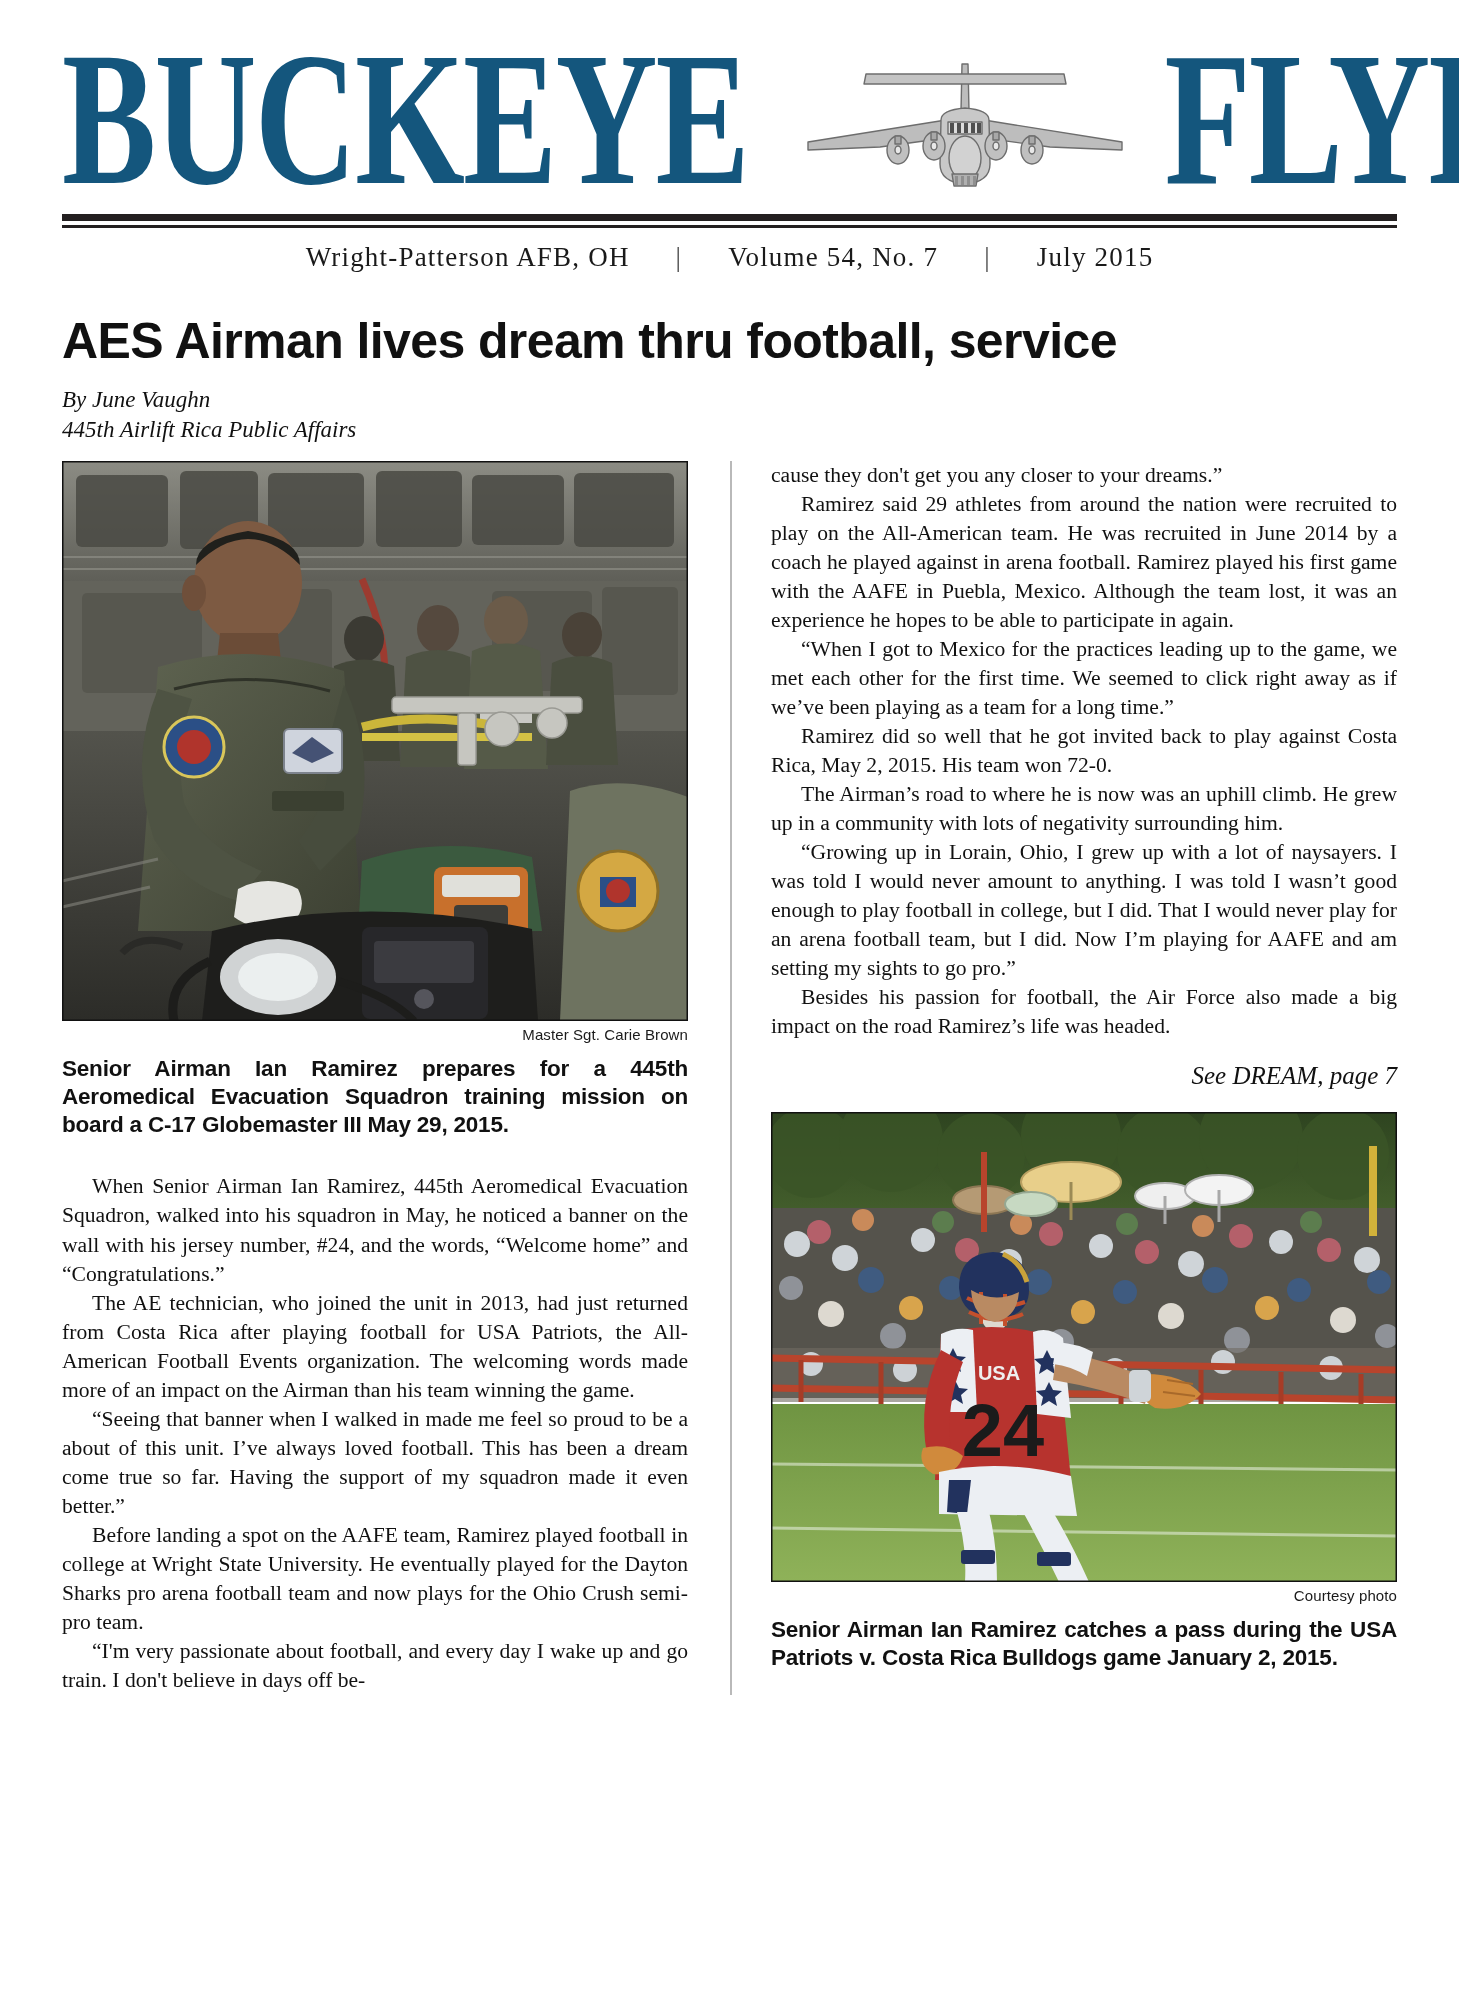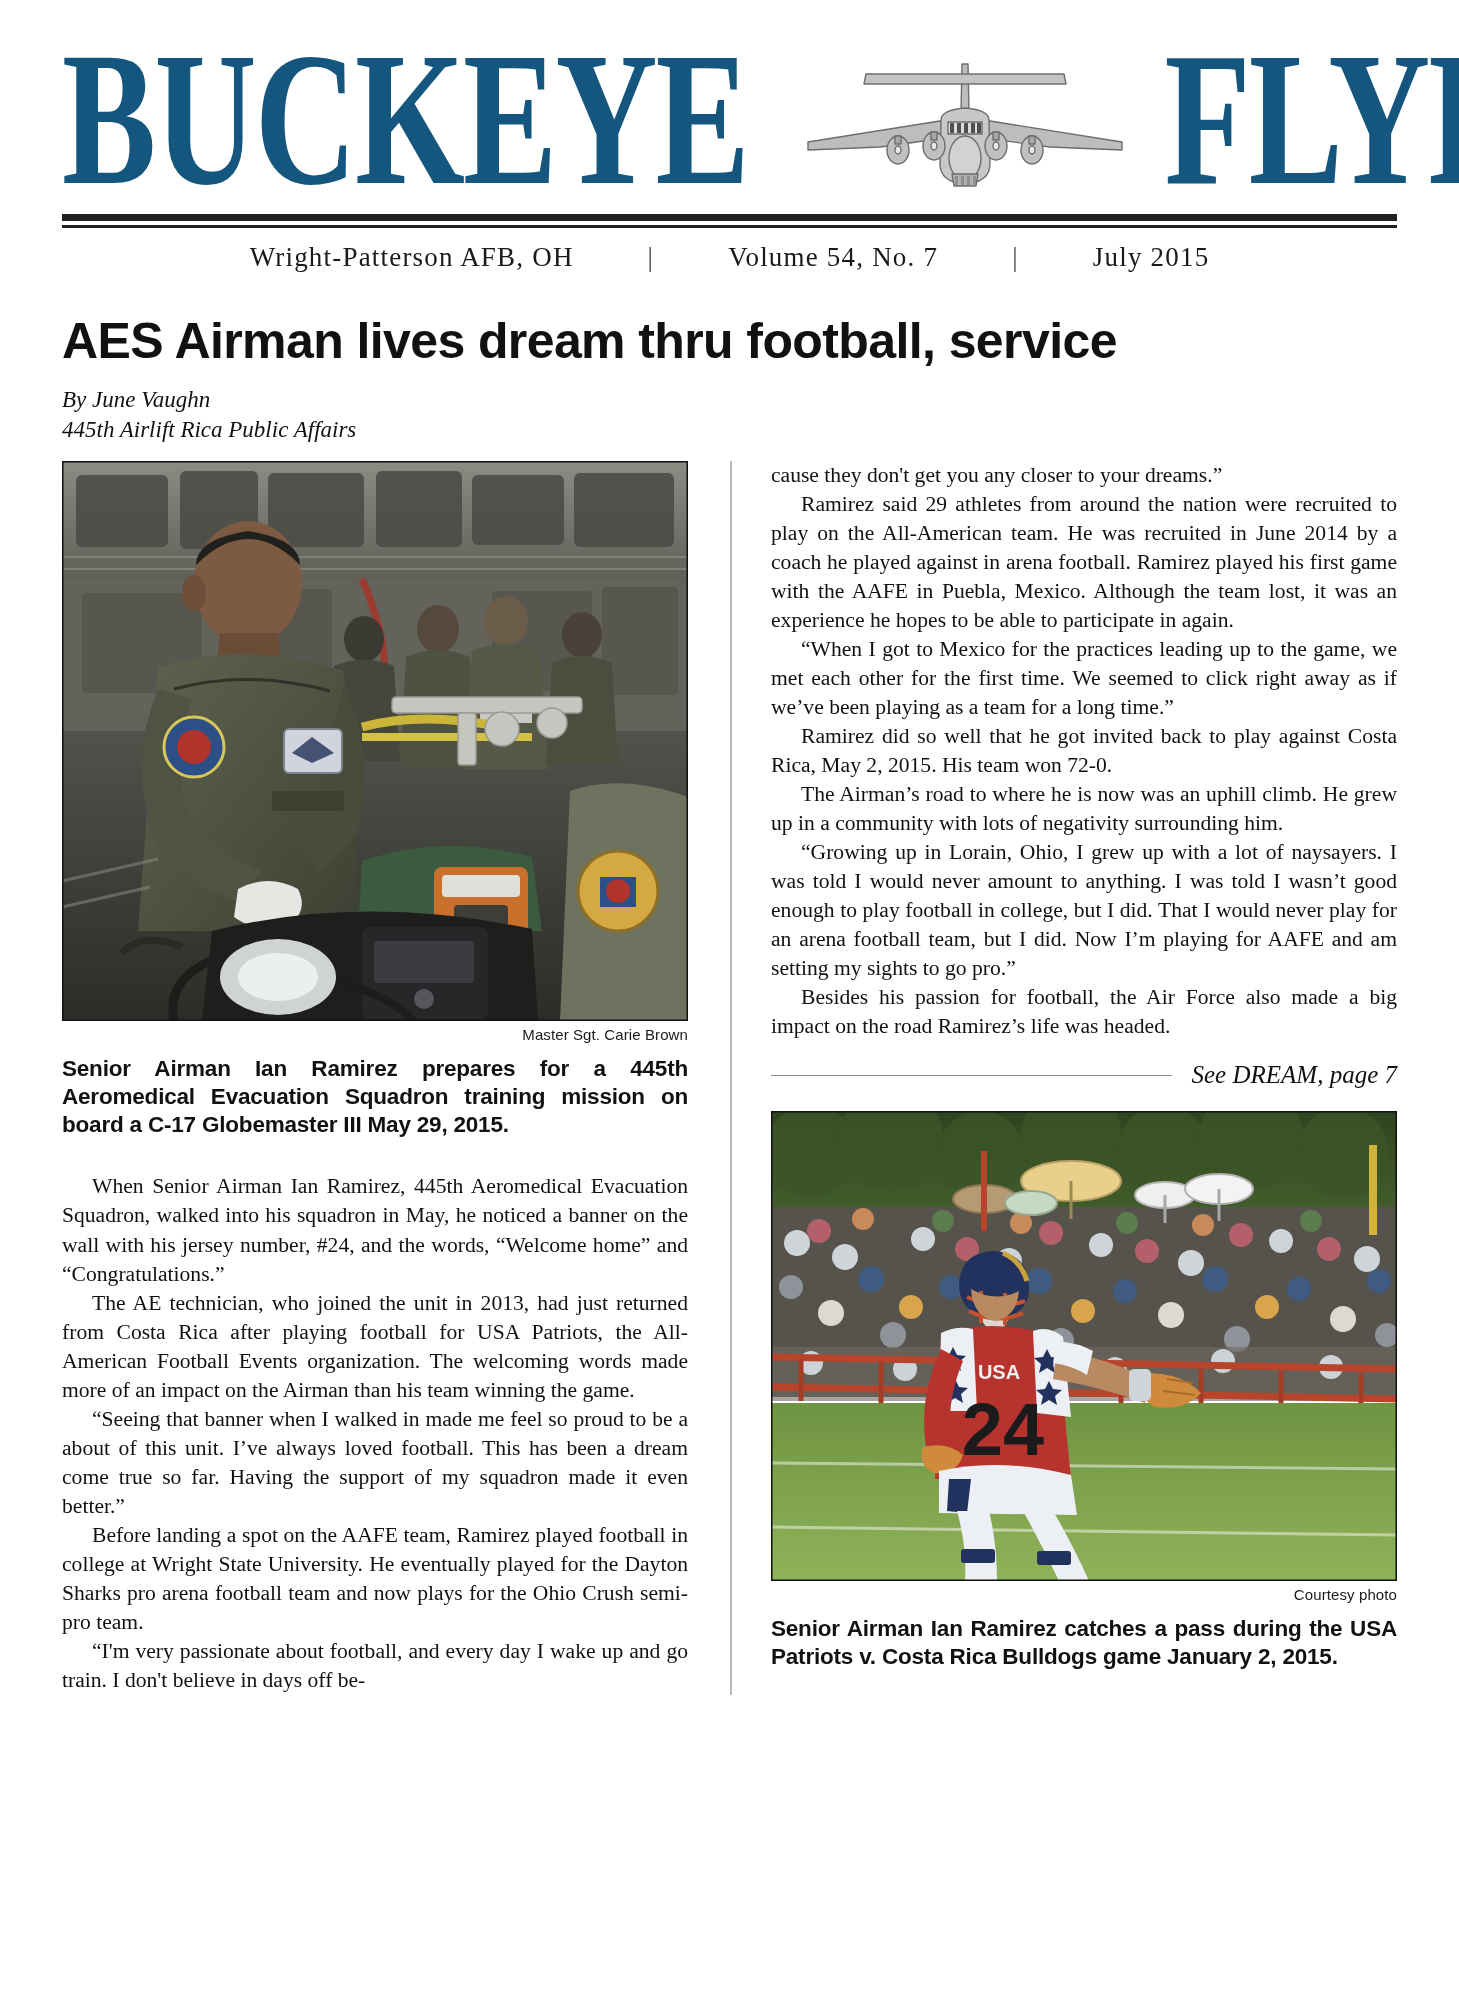--- a/index.html
+++ b/index.html
@@ -72,21 +72,20 @@
   
   .dateline {
     margin: 14px 62px 0 62px;
     display: flex;
     align-items: center;
     justify-content: center;
     font-family: "Liberation Serif", serif;
     font-size: 27px;
     letter-spacing: 1.2px;
     color: #1a1a1a;
-    gap: 28px;
   }
   .dateline .seg { white-space: nowrap; }
   .dateline .bar {
     padding: 0 46px;
     color: #4a4a4a;
     font-weight: 300;
   }
 
   
   .headline {
@@ -164,22 +163,23 @@
     line-height: 1.24;
     text-align: justify;
     color: #111111;
     margin-top: 12px;
     letter-spacing: -0.2px;
   }
 
   
   .jumpline {
     display: flex;
-    align-items: center;
+    align-items: flex-end;
     margin-top: 20px;
+    flex-direction: column;
   }
   .jumpline .jl-rule {
     flex: 1 1 auto;
     height: 1px;
     background: #8b8b8b;
     margin-right: 20px;
   }
   .jumpline .jl-text {
     font-family: "Liberation Serif", serif;
     font-style: italic;

